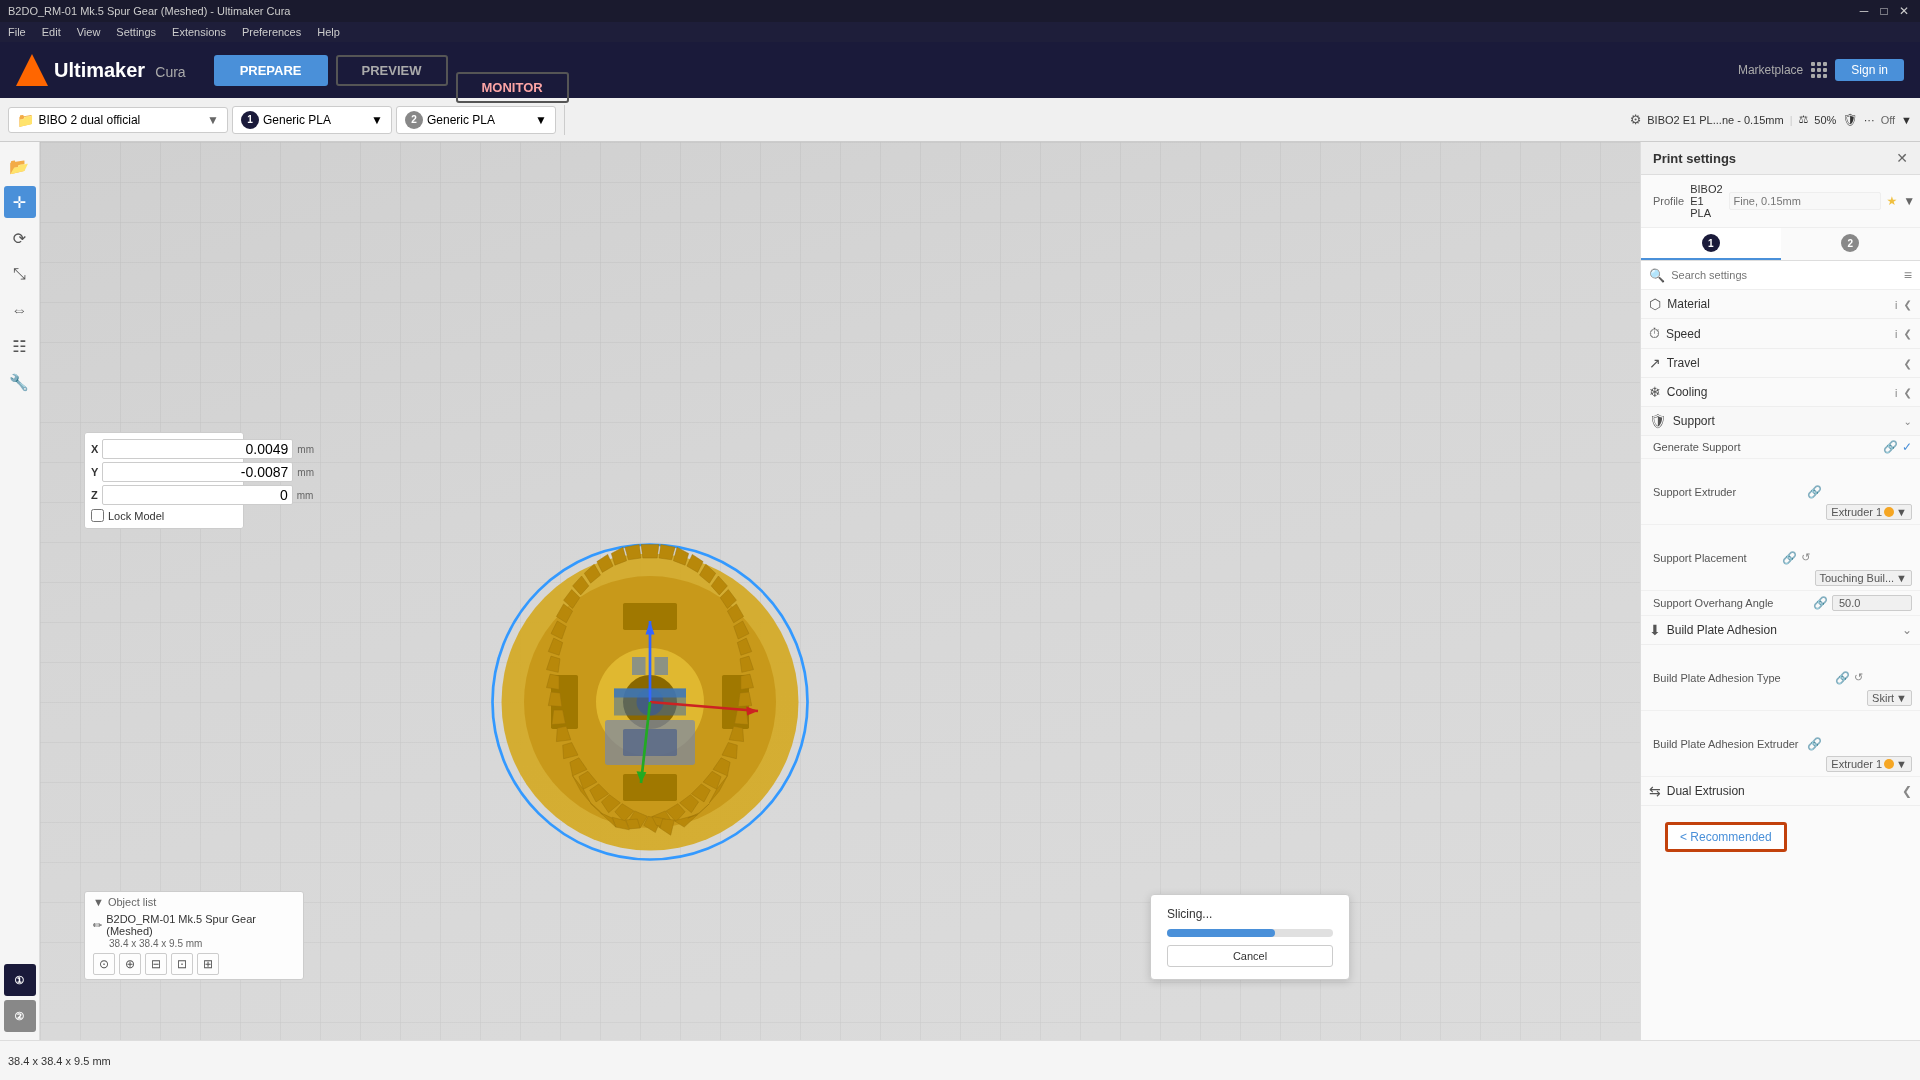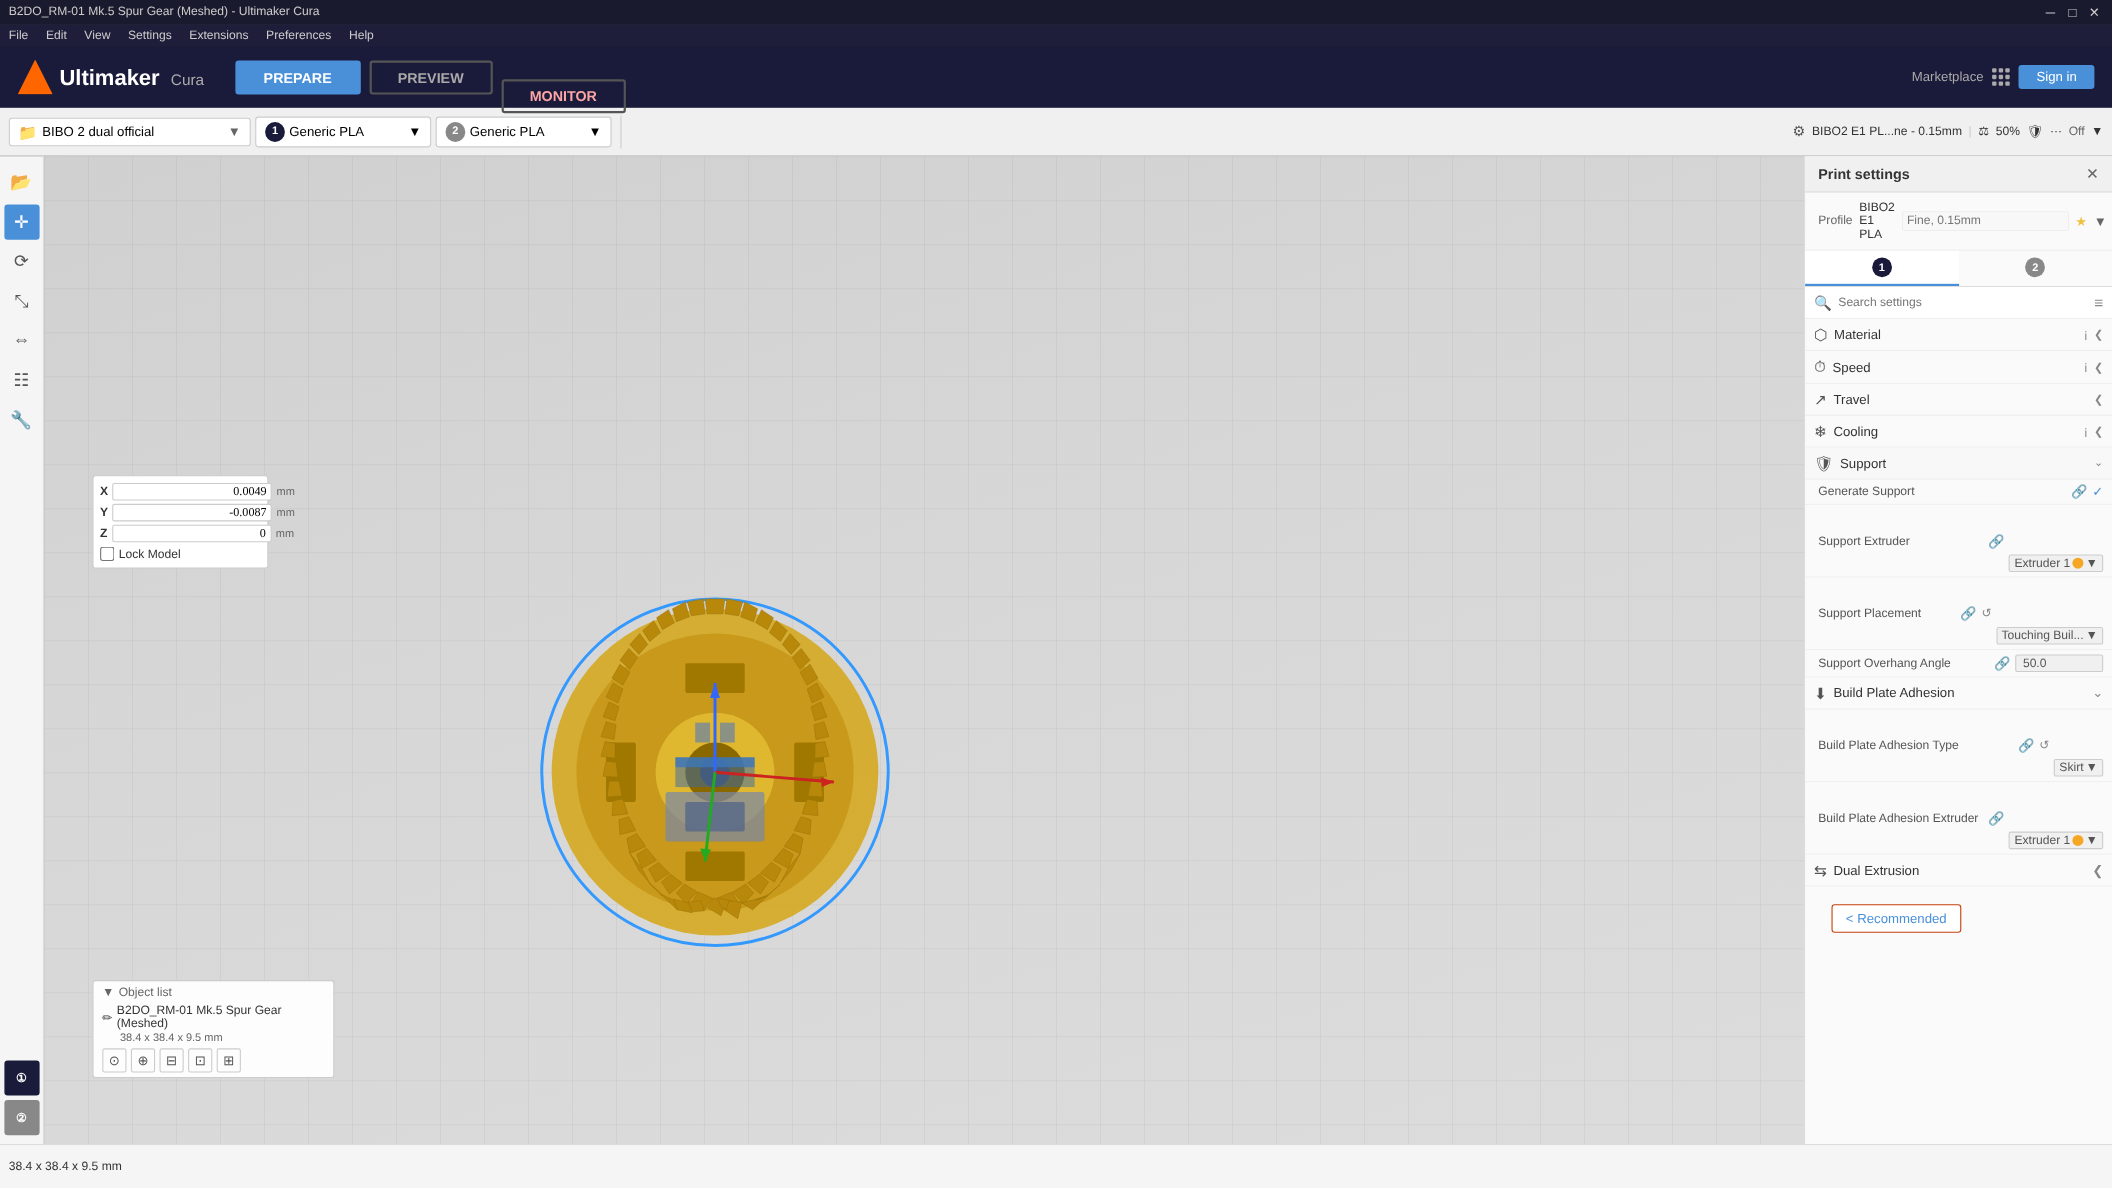--- a/index.html
+++ b/index.html
@@ -197,21 +197,21 @@
       border-radius: 3px;
       padding: 6px;
       width: 160px;
     }
     .coord-row {
       display: flex; align-items: center; gap: 4px; margin-bottom: 3px;
     }
     .coord-label { font-size: 11px; color: #333; width: 10px; font-weight: bold; }
     .coord-input {
       flex: 1; border: 1px solid #ccc; border-radius: 2px;
-      padding: 1px 4px; font-size: 11px; text-align: right; font-family: Liberation Serif, serif;
+      padding: 1px 4px; font-size: 14px; text-align: right;
     }
     .coord-unit { font-size: 10px; color: #666; }
     .lock-row {
       display: flex; align-items: center; gap: 4px; margin-top: 4px;
     }
     .lock-row input { cursor: pointer; }
     .lock-row label { font-size: 11px; color: #333; }
 
     
     #object-list-panel {
@@ -369,21 +369,21 @@
 
     
     #settings-list::-webkit-scrollbar { width: 8px; }
     #settings-list::-webkit-scrollbar-track { background: #f0f0f0; }
     #settings-list::-webkit-scrollbar-thumb { background: #4a90d9; border-radius: 4px; }
 
     
     #recommended-btn {
       margin: 8px 12px;
       padding: 5px 12px;
-      border: 1px solid #c2410c;
+      border: 3px solid #c2410c;
       border-radius: 3px;
       background: white;
       color: #4a90d9;
       font-size: 12px;
       cursor: pointer;
       display: flex; align-items: center; gap: 4px;
     }
 
     
     #slicing-panel {
@@ -661,20 +661,27 @@
       <div class="object-dims">38.4 x 38.4 x 9.5 mm</div>
       <div class="object-actions">
         <div class="obj-action-btn">⊙</div>
         <div class="obj-action-btn">⊕</div>
         <div class="obj-action-btn">⊟</div>
         <div class="obj-action-btn">⊡</div>
         <div class="obj-action-btn">⊞</div>
       </div>
     </div>
 
+    <div id="slicing-panel">
+      <div id="slicing-title">Slicing...</div>
+      <div id="slicing-bar-bg">
+        <div id="slicing-bar-fill" style="width: 65%;"></div>
+      </div>
+      <button id="slicing-cancel-btn">Cancel</button>
+    </div>
   </div>
 
   <div id="right-panel">
     <div id="print-settings-header">
       <span id="print-settings-title">Print settings</span>
       <span id="print-settings-close">✕</span>
     </div>
 
     <div id="profile-row">
       <span id="profile-label">Profile</span>

